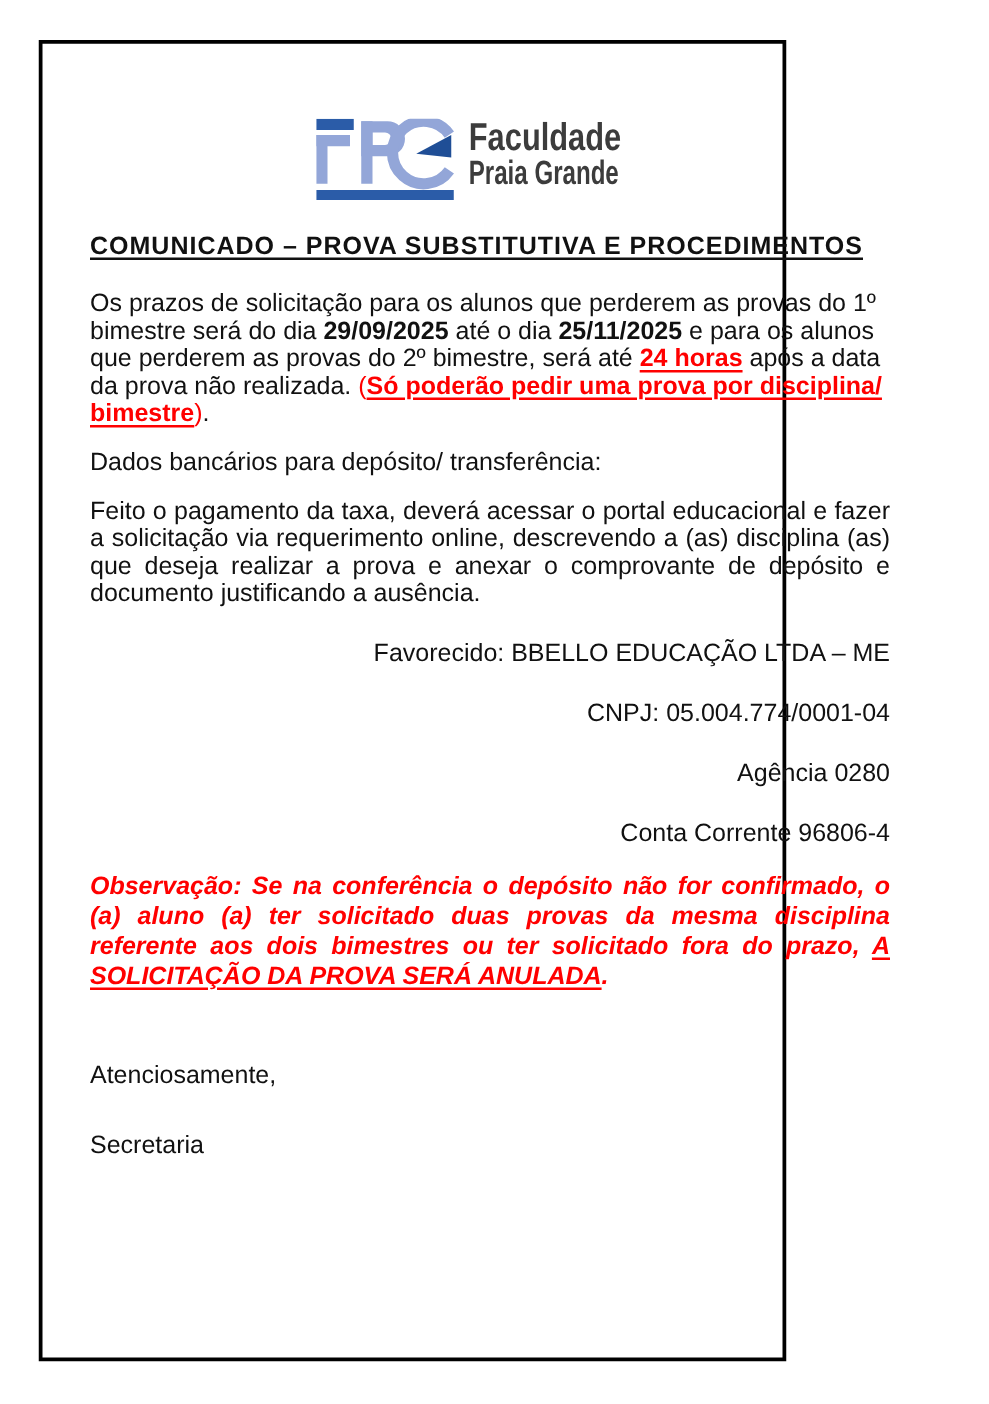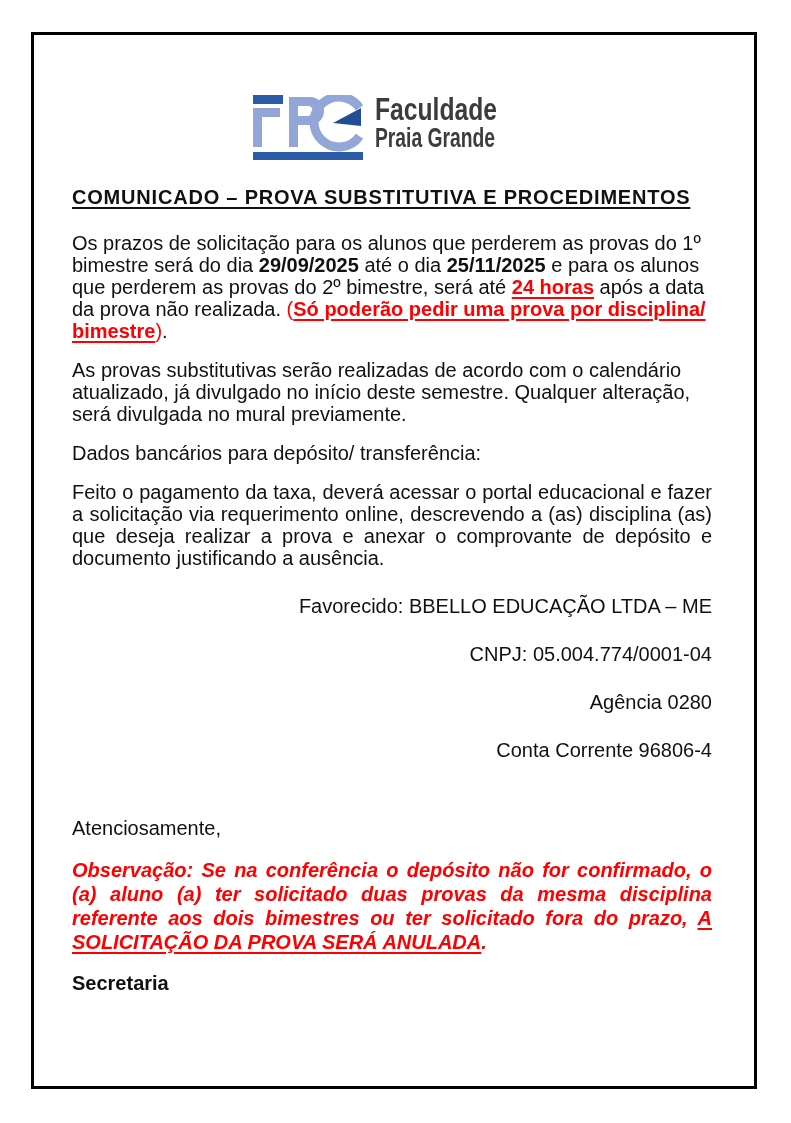--- a/index.html
+++ b/index.html
@@ -5,21 +5,21 @@
   * { margin:0; padding:0; box-sizing:border-box; }
   html,body { background:#ffffff; }
   body {
     width:791px; height:1123px;
     font-family:"Liberation Sans", sans-serif;
     color:var(--text,#111);
   }
   .page { position:relative; width:791px; height:1123px; background:#fff; overflow:hidden; }
   .frame {
     position:absolute; left:31px; top:32px;
-    width:726px; height:1057px;
+    width:598px; height:1057px;
     border:3px solid var(--border,#000);
     background:#fff;
   }
   .content { padding:60px 42px 0 38px; width:100%; }
 
   
   .logo-wrap { width:250px; height:66px; margin-left:181px; }
   .mono-light { fill:var(--logo-light,#93A6D8); }
   .mono-dark  { fill:var(--logo-dark,#2B5CA8); }
   .mono-ring  { stroke:var(--logo-light,#93A6D8); fill:none; stroke-width:9; }
@@ -45,21 +45,21 @@
   p.first-par { margin-top:23px; }
   p.justify { text-align:justify; }
   p.bank-line { margin-top:26px;text-align:right; }
   p.obs {
     margin-top:19px;
     color:var(--red,#ff0000);
     font-weight:bold; font-style:italic;
     line-height:24px;
   }
   p.closing { margin-top:56px; }
-  p.signature { margin-top:18px;font-weight:bold; }
+  p.signature { margin-top:34px; }
 
   
   .seg-normal { }
   .seg-bold { font-weight:bold; }
   .seg-red { color:var(--red,#ff0000); }
   .seg-red-bold-underline {
     color:var(--red,#ff0000); font-weight:bold;
     text-decoration:underline; text-decoration-thickness:2px; text-underline-offset:3px;
   }
   .seg-underline { text-decoration:underline; text-decoration-thickness:2px; text-underline-offset:3px; }
@@ -96,32 +96,31 @@
             <text class="wordmark l1" x="122" y="25" textLength="122" lengthAdjust="spacingAndGlyphs">Faculdade</text>
             <text class="wordmark l2" x="122" y="52" textLength="120" lengthAdjust="spacingAndGlyphs">Praia Grande</text>
           </g>
         </svg>
       </div>
 
       <h1 class="doc-title">COMUNICADO – PROVA SUBSTITUTIVA E PROCEDIMENTOS</h1>
 
       <p class="body-par first-par"><span class="seg-normal">Os prazos de solicitação para os alunos que perderem as provas do 1º bimestre será do dia </span><span class="seg-bold">29/09/2025</span><span class="seg-normal"> até o dia </span><span class="seg-bold">25/11/2025</span><span class="seg-normal"> e para os alunos que perderem as provas do 2º bimestre, será até </span><span class="seg-red-bold-underline">24 horas</span><span class="seg-normal"> após a data da prova não realizada. </span><span class="seg-red">(</span><span class="seg-red-bold-underline">Só poderão pedir uma prova por disciplina/ bimestre</span><span class="seg-red">)</span><span class="seg-normal">.</span></p>
 
-      <p class="body-par">As provas substitutivas serão realizadas de acordo com o calendário atualizado, já divulgado no início deste semestre. Qualquer alteração, será divulgada no mural previamente.</p>
 
 
       <p class="body-par">Dados bancários para depósito/ transferência:</p>
 
       <p class="body-par justify">Feito o pagamento da taxa, deverá acessar o portal educacional e fazer a solicitação via requerimento online, descrevendo a (as) disciplina (as) que deseja realizar a prova e anexar o comprovante de depósito e documento justificando a ausência.</p>
 
       <p class="body-par bank-line">Favorecido: BBELLO EDUCAÇÃO LTDA – ME</p>
       <p class="body-par bank-line">CNPJ: 05.004.774/0001-04</p>
       <p class="body-par bank-line">Agência 0280</p>
       <p class="body-par bank-line">Conta Corrente 96806-4</p>
 
+      <p class="body-par obs justify"><span class="seg-normal">Observação: Se na conferência o depósito não for confirmado, o (a) aluno (a) ter solicitado duas provas da mesma disciplina referente aos dois bimestres ou ter solicitado fora do prazo, </span><span class="seg-underline">A SOLICITAÇÃO DA PROVA SERÁ ANULADA</span><span class="seg-normal">.</span></p>
+
       <p class="body-par closing">Atenciosamente,</p>
-
-      <p class="body-par obs justify"><span class="seg-normal">Observação: Se na conferência o depósito não for confirmado, o (a) aluno (a) ter solicitado duas provas da mesma disciplina referente aos dois bimestres ou ter solicitado fora do prazo, </span><span class="seg-underline">A SOLICITAÇÃO DA PROVA SERÁ ANULADA</span><span class="seg-normal">.</span></p>
       <p class="body-par signature">Secretaria</p>
 
     </div>
   </div>
 </div>
 
 </body></html>

